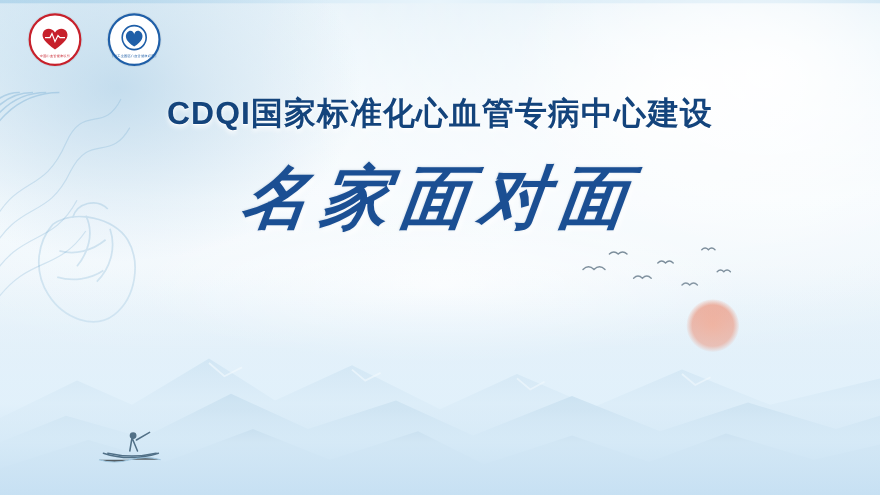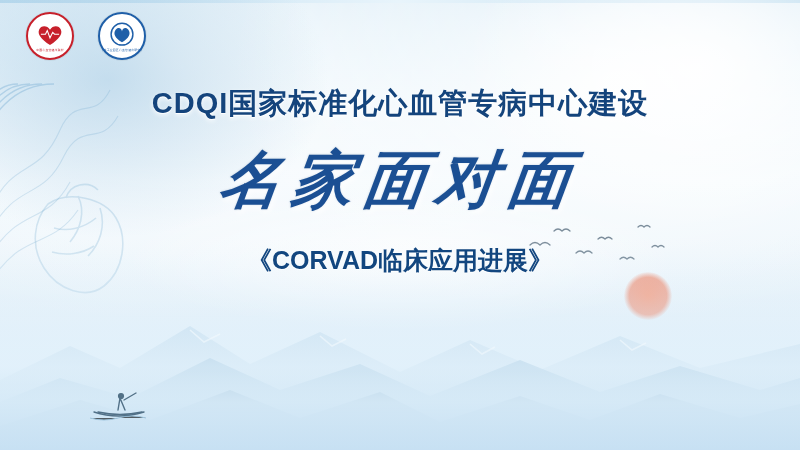--- a/index.html
+++ b/index.html
@@ -209,16 +209,15 @@
         <circle cx="22" cy="20" r="12" fill="none" stroke="#1f5fa8" stroke-width="1.6"></circle>
         <path d="M22 29 C 14 24, 12 19, 15 15 C 18 11, 22 14, 22 17 C 22 14, 26 11, 29 15 C 32 19, 30 24, 22 29 Z" fill="#1f5fa8"></path>
         <text x="22" y="39" text-anchor="middle" class="logo-cap" fill="#1f5fa8">苏州工业园区心血管健康研究院</text>
       </svg>
     </div>
   </div>
 
   <div class="content">
     <div class="title-main">CDQI国家标准化心血管专病中心建设</div>
     <div class="title-cal">名家面对面</div>
-    <div class="sub1">《CORVAD临床应用进展》</div>
   </div>
 
 </div>
 
 </body></html>

